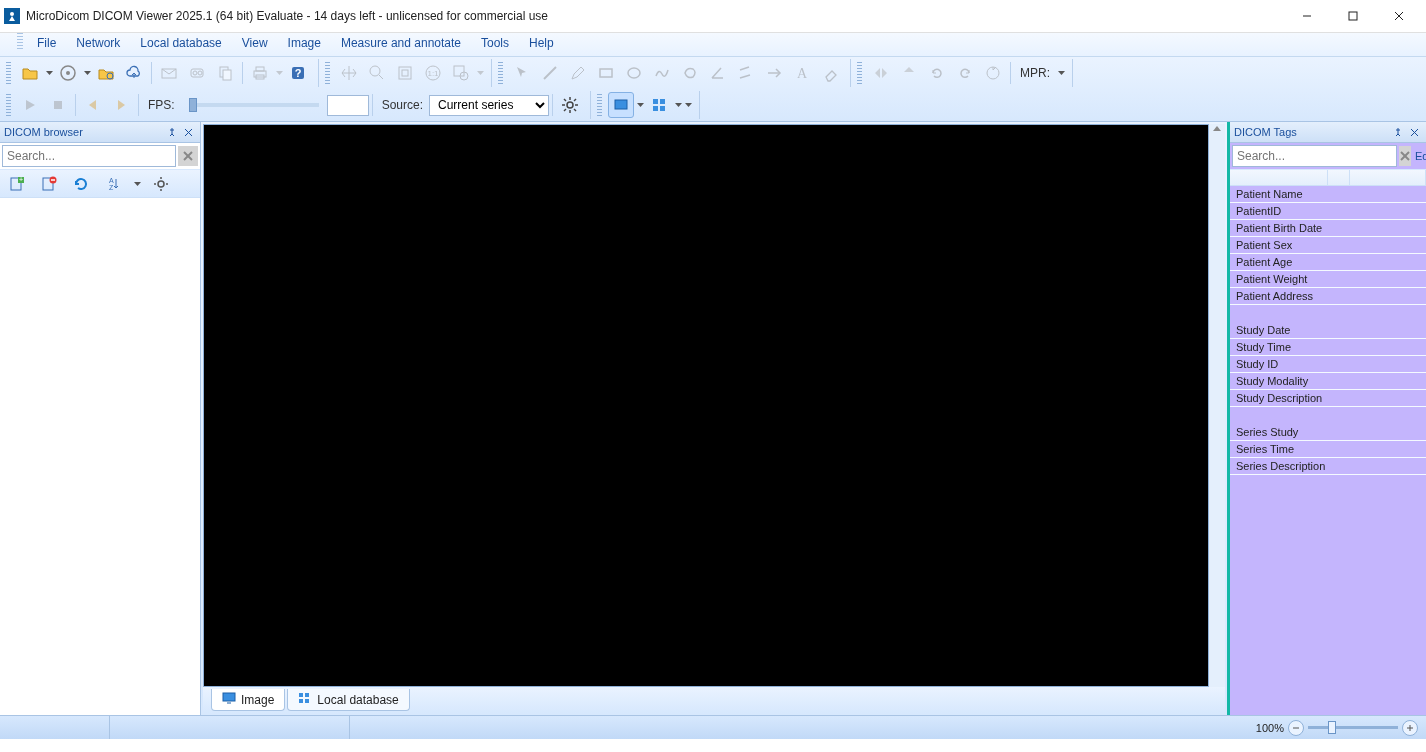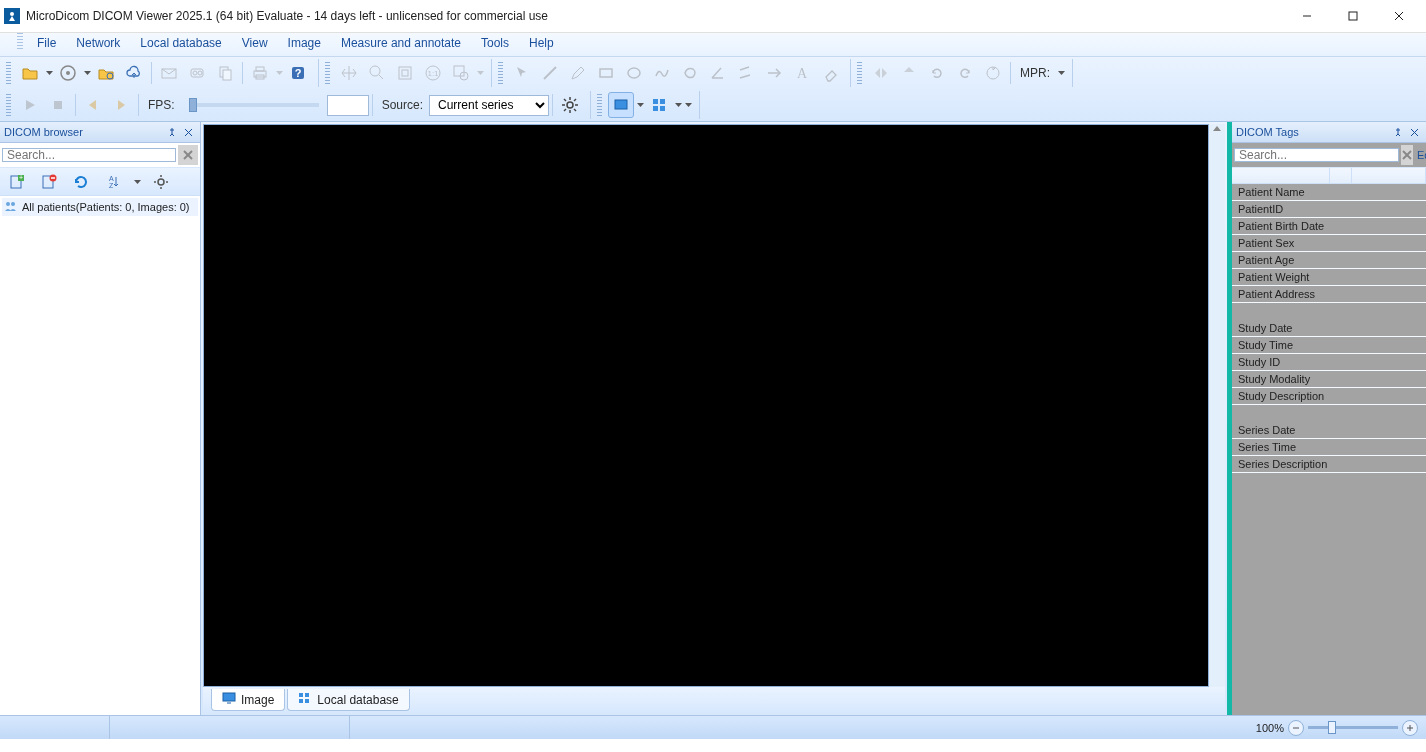--- a/index.html
+++ b/index.html
@@ -29,35 +29,35 @@
 .tb-sep { width: 1px; height: 22px; background: #b9d0ec; margin: 0 3px;}
 .tb-dropdown-arrow { width: 10px; display:flex;align-items:center;justify-content:center;}
 .tb-label { font-size: 12px; color: #333; margin: 0 6px;}
 .tb-select { height: 21px; border: 1px solid #9fb9d9; background: #fff; font-size: 12px; padding: 0 4px; }
 .tb-slider { width: 130px; height: 4px; background: #c4d9f0; margin: 0 8px; position:relative;}
 .tb-slider .thumb{position:absolute;left:0;top:-5px;width:8px;height:14px;background:#8fb1d9;border:1px solid #6a95c7;}
 
 
 .main { display: flex; height: 593px; }
 .panel-left { width: 201px; background: #fff; border-right: 1px solid #a9c4e4; display:flex;flex-direction:column;}
-.panel-right { width: 199px; background: #a3a3a3; border-left: 5px solid #14b8a6; display:flex;flex-direction:column;}
+.panel-right { width: 199px; background: #c4b5fd; border-left: 3px solid #14b8a6; display:flex;flex-direction:column;}
 .viewer { flex: 1; background: linear-gradient(#eaf3ff, #d7e8fd); display:flex;flex-direction:column; padding:2px; }
 .viewer-canvas-wrap{flex:1;background:#000;border:1px solid #8fb1d9;position:relative;}
 .viewer-tabs { height: 26px; display:flex;align-items:center;padding-left:8px;background:linear-gradient(#eaf3ff,#d7e8fd);}
 .viewer-tab{display:flex;align-items:center;height:22px;padding:0 10px;border:1px solid #a9c4e4;background:#f4f9ff;margin-right:2px;border-radius:0 0 4px 4px;border-top:none;gap:5px;}
 .viewer-tab.active{background:#fff;}
 
 
 .panel-header { height: 21px; background: linear-gradient(#e4effc, #cde0f7); border-bottom: 1px solid #a9c4e4; display:flex;align-items:center;padding:0 4px;font-size:11px;color:#1a4f9c;}
 .panel-header .title{flex:1;}
 .panel-header .pin,.panel-header .close{width:16px;height:16px;display:flex;align-items:center;justify-content:center;}
 
 
 .search-row{display:flex;align-items:center;padding:2px;border-bottom:1px solid #d7e8fd;}
-.search-input{flex:1;height:14px;border:1px solid #9fb9d9;padding:0 4px;font-size:12px;color:#888;}
+.search-input{flex:1;height:22px;border:1px solid #9fb9d9;padding:0 4px;font-size:12px;color:#888;}
 .clear-x{width:20px;height:20px;display:flex;align-items:center;justify-content:center;background:#d4d4d4;margin-left:2px;}
 .edit-link{color:#1a4f9c;font-size:11px;padding:0 4px;}
 
 
 .panel-tools{height:28px;background:linear-gradient(#eaf3ff,#d7e8fd);border-bottom:1px solid #cde0f7;display:flex;align-items:center;padding:0 4px;gap:6px;}
 .panel-tools .tb-btn{width:24px;height:24px;}
 
 
 .tree{flex:1;overflow:auto;padding:2px;}
 .tree-item{display:flex;align-items:center;height:18px;padding:0 2px;font-size:11px;gap:4px;background:#eaf3ff;}
@@ -493,30 +493,20 @@
           <svg viewBox="0 0 18 18">
             <circle cx="9" cy="9" r="3" fill="none" stroke="#555" stroke-width="1.5"></circle>
             <g stroke="#555" stroke-width="1.5">
               <line x1="9" y1="2" x2="9" y2="4"></line>
               <line x1="9" y1="14" x2="9" y2="16"></line>
               <line x1="2" y1="9" x2="4" y2="9"></line>
               <line x1="14" y1="9" x2="16" y2="9"></line>
             </g>
           </svg>
         </div>
-    </div>
-    <div class="tree">
-      <div class="tree-item">
-        <span><svg width="14" height="12" viewBox="0 0 14 12">
-              <circle cx="4" cy="4" r="2" fill="#6aa6e0"></circle>
-              <circle cx="9" cy="4" r="2" fill="#6aa6e0"></circle>
-              <path d="M1 11 q3-4 6 0 M6 11 q3-4 6 0" fill="#6aa6e0"></path>
-            </svg></span>
-        <span>All patients(Patients: 0, Images: 0)</span>
-      </div>
     </div>
   </div>
 
   <div class="viewer">
     <div style="flex:1;display:flex;">
       <div class="viewer-canvas-wrap" style="flex:1;"></div>
       <div style="width:16px;background:#e4effc;display:flex;flex-direction:column;align-items:center;">
         <svg width="10" height="10">
             <path d="M1 7 L5 2 L9 7 Z" fill="#888"></path>
           </svg>
@@ -580,21 +570,21 @@
         <div class="tag-row">Patient Age</div>
         <div class="tag-row">Patient Weight</div>
         <div class="tag-row">Patient Address</div>
         <div class="tag-blank"></div>
         <div class="tag-row">Study Date</div>
         <div class="tag-row">Study Time</div>
         <div class="tag-row">Study ID</div>
         <div class="tag-row">Study Modality</div>
         <div class="tag-row">Study Description</div>
         <div class="tag-blank"></div>
-        <div class="tag-row">Series Date</div>
+        <div class="tag-row">Series Study</div>
         <div class="tag-row">Series Time</div>
         <div class="tag-row">Series Description</div>
       </div>
   </div>
 </div>
 
 <div class="statusbar">
   <div class="sec" style="width:110px"></div>
   <div class="sec" style="width:240px"></div>
   <div class="spacer"></div>

